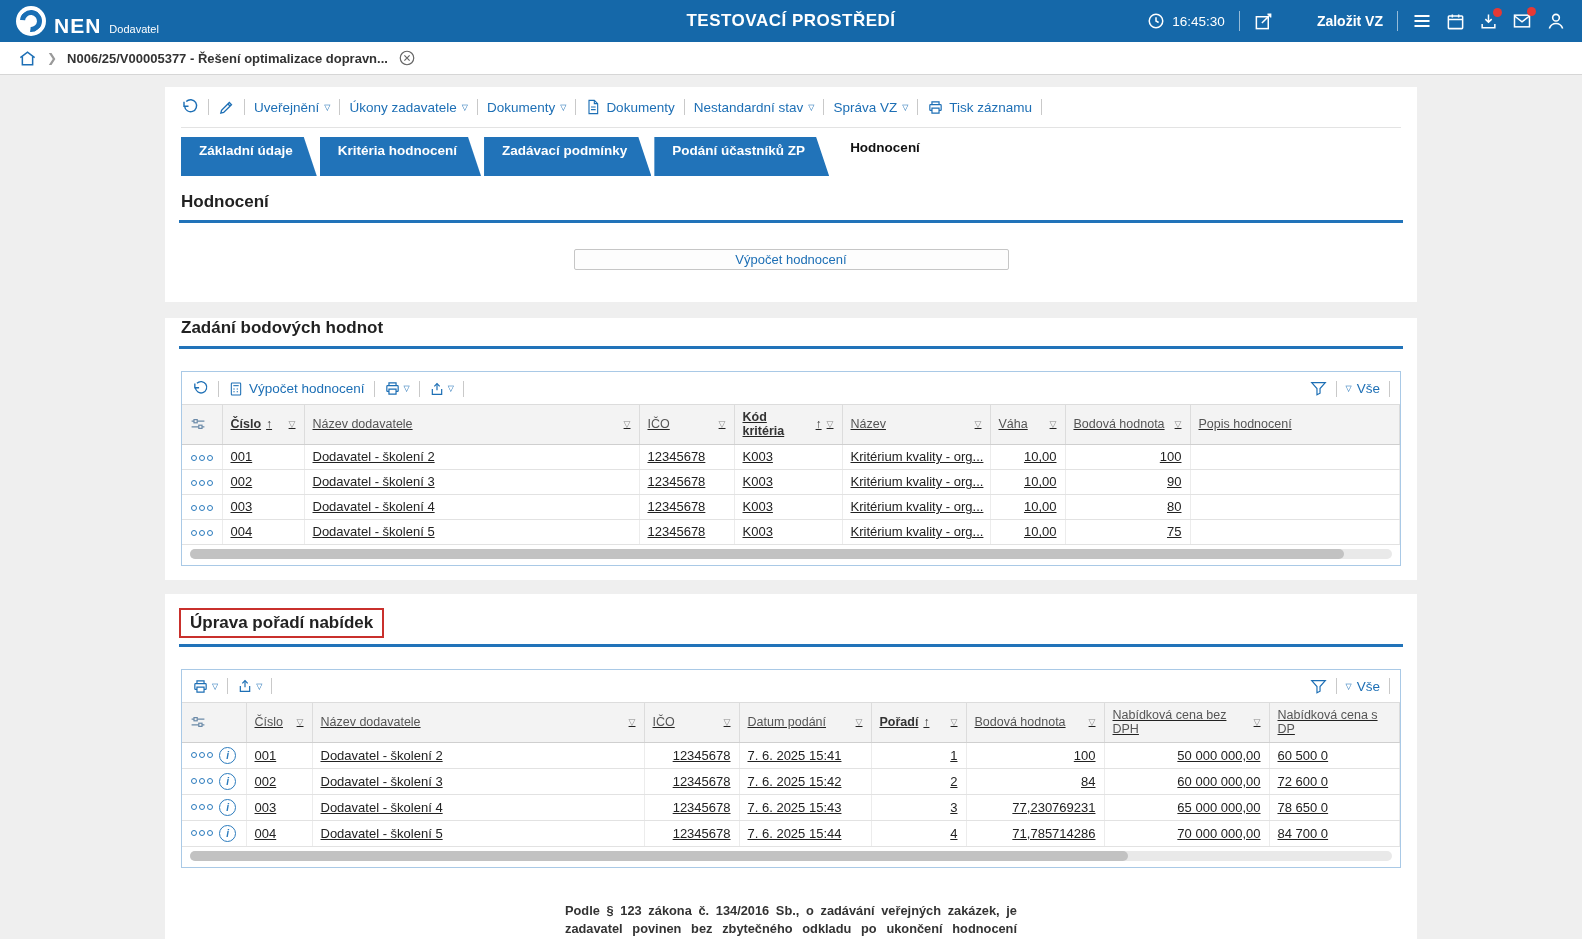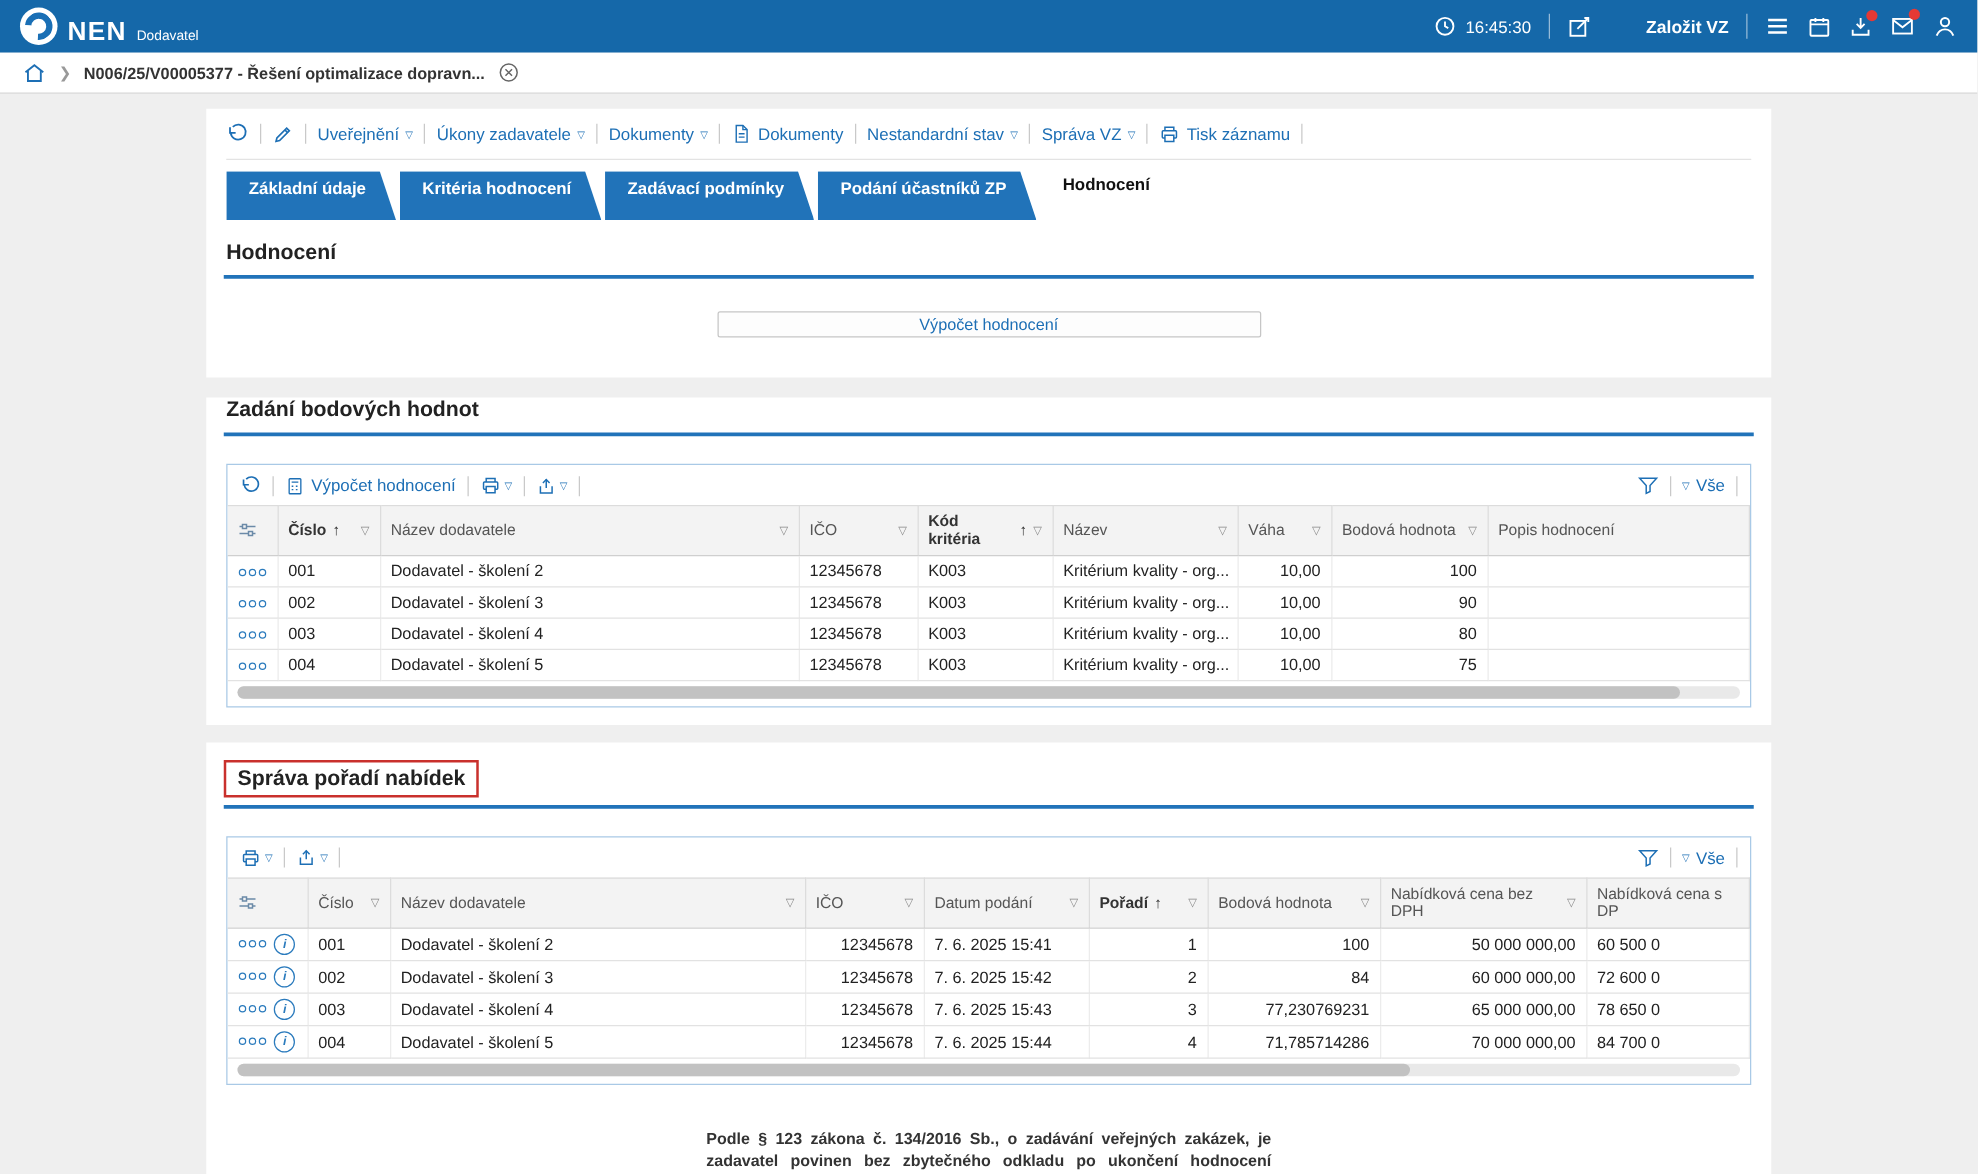--- a/index.html
+++ b/index.html
@@ -90,21 +90,21 @@
     width:435px; height:21px; background:#fdfdfd; border:1px solid #c6c6c6; border-radius:2px;
     color:#1d6fb5; font-size:13px; font-family:inherit; cursor:pointer;
   }
 
   
   .grid-card { border:1px solid #a9c9e6; margin-top:22px; background:#fff; overflow:hidden; }
   .card-toolbar { display:flex; align-items:center; gap:9px; padding:8px 10px 7px; }
   .card-toolbar .spacer { flex:1; }
 
   
-  table.grid { width:100%; border-collapse:collapse; table-layout:fixed; font-size:13px; }
+  table.grid { width:100%; border-collapse:collapse; table-layout:fixed; font-size:13px;text-decoration:underline; }
   table.grid th {
     background:#f3f3f3; border-right:1px solid #dcdcdc; border-bottom:1px solid #cfcfcf; border-top:1px solid #dcdcdc;
     padding:5px 8px; color:#555; font-weight:normal; font-size:12.5px; text-align:left;
     vertical-align:middle; height:36px; box-sizing:border-box;
   }
   .th-wrap { display:flex; align-items:center; gap:5px; }
   .th-label { line-height:1.15; }
   th.sorted .th-label { font-weight:bold; color:#333; }
   .sort { color:#333; font-weight:bold; font-size:12px; }
   .flt { margin-left:auto; color:#8a8a8a; font-size:9px; cursor:pointer; }
@@ -135,20 +135,21 @@
 </style>
 </head>
 <body>
 
 <header class="topbar">
   <div class="brand">
     <span class="logo"></span>
     <span class="brand-name">NEN</span>
     <span class="brand-sub">Dodavatel</span>
   </div>
+  <div class="env-title">TESTOVACÍ PROSTŘEDÍ</div>
   <div class="top-right">
     <span class="top-item">
       <span class="icn">
         <svg width="18" height="18" viewBox="0 0 24 24" fill="none" stroke="currentColor" stroke-width="2">
             <circle cx="12" cy="12" r="9"></circle>
             <path d="M12 7v5l3.5 2"></path>
           </svg>
       </span>
       <span class="time-label">16:45:30</span>
     </span>
@@ -502,21 +503,21 @@
           </tbody>
       </table>
       <div class="hscroll">
           <div class="thumb" style="width:96%"></div>
         </div>
     </div>
   </section>
 
   <section class="panel">
     <div class="red-box">
-      <h2 class="sec-head">Správa pořadí nabídek</h2>
+      <h2 class="sec-head">Úprava pořadí nabídek</h2>
     </div>
     <div class="sec-rule"></div>
 
     <div class="grid-card">
       <div class="card-toolbar">
         <span class="tool-icn">
           <svg width="17" height="17" viewBox="0 0 24 24" fill="none" stroke="currentColor" stroke-width="1.7">
               <path d="M7 8V4h10v4"></path>
               <rect x="4" y="8" width="16" height="8" rx="1"></rect>
               <path d="M7 13h10v7H7z" fill="#fff"></path>

